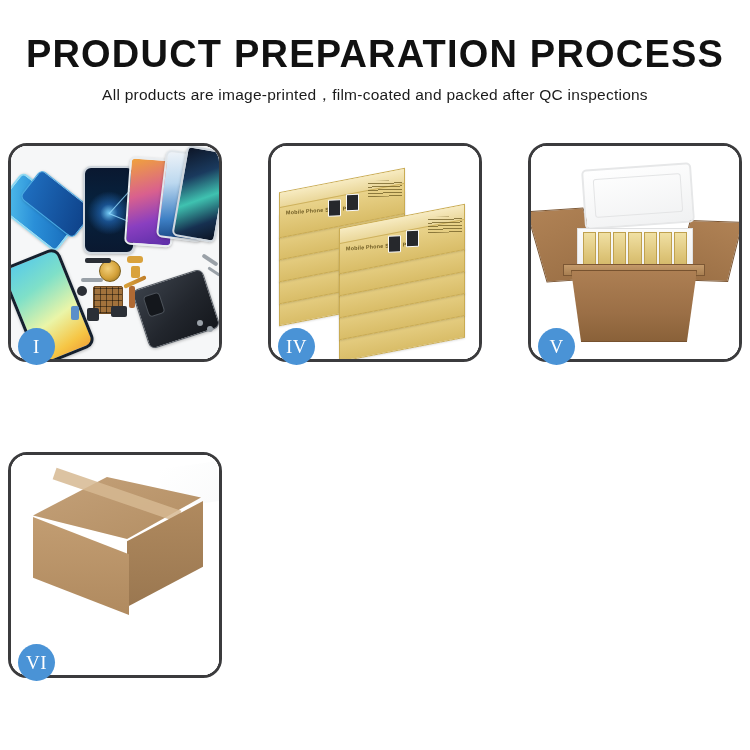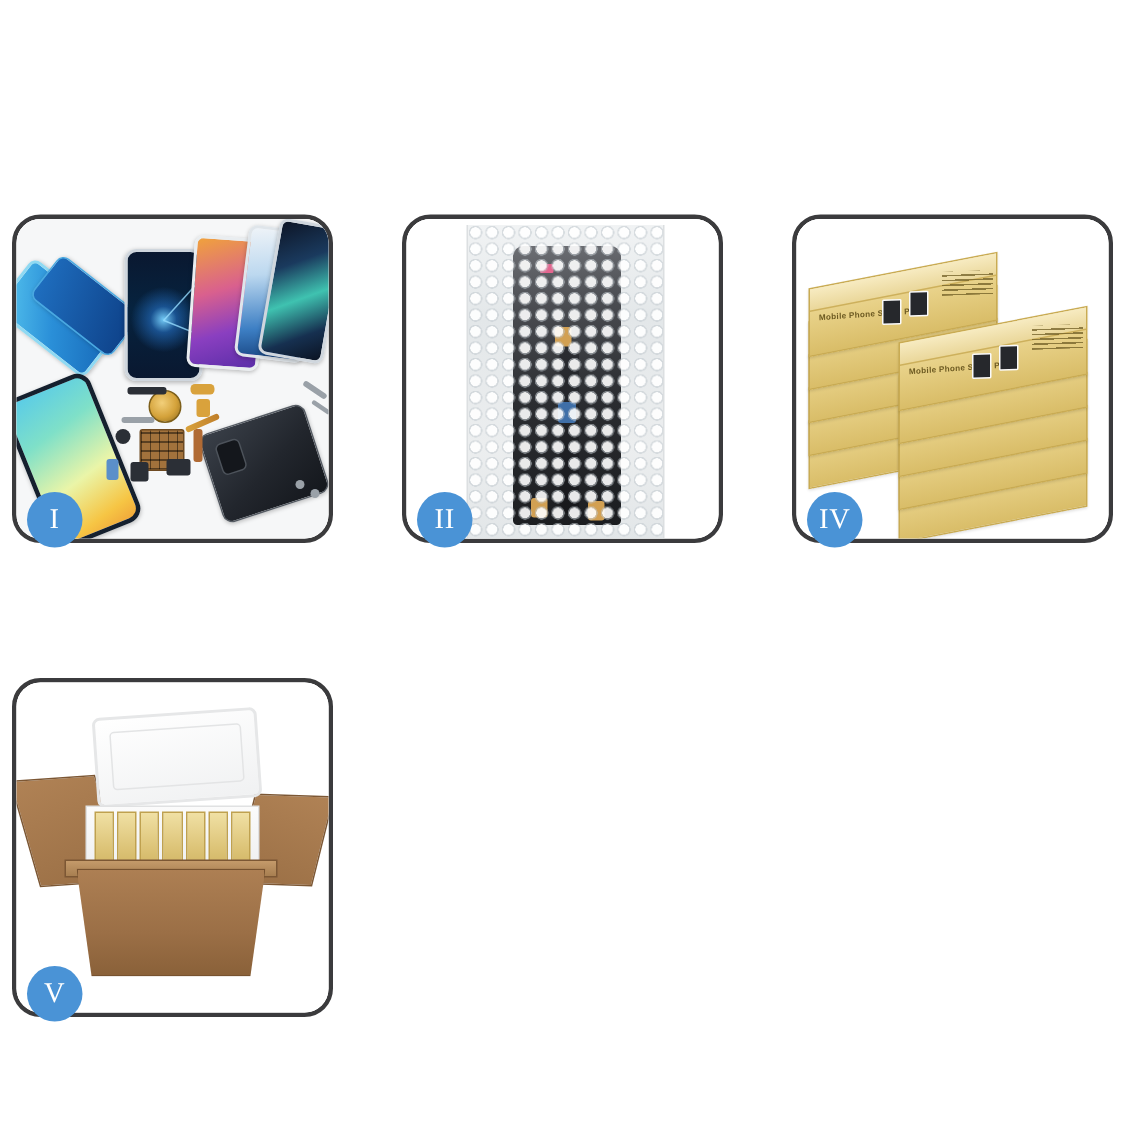--- a/index.html
+++ b/index.html
@@ -381,20 +381,24 @@
     position:absolute; left:150px; top:10px; width:58px; height:40px;
     background: linear-gradient(150deg, rgba(255,255,255,.85), rgba(240,242,243,.35));
     transform: rotate(-8deg);
   }
 </style>
 </head>
 <body>
 
 <div class="page">
 
+  <div class="header">
+    <div class="title">PRODUCT PREPARATION PROCESS</div>
+    <div class="subtitle">All products are image-printed，film-coated and packed after QC inspections</div>
+  </div>
 
   <div class="grid">
 
     <div class="panel">
       <div class="panel-clip">
         <div class="stage">
           <div class="p1bg"></div>
           <div class="ph ph-a"></div>
           <div class="ph ph-a2"></div>
           <div class="ph ph-b">
@@ -421,39 +425,20 @@
           <div class="flex-cable" style="left:112px; top:134px; width:24px; transform:rotate(-24deg);"></div>
           <div class="part silver" style="left:190px; top:112px; width:18px; height:4px; transform:rotate(34deg);"></div>
           <div class="part silver" style="left:196px; top:124px; width:14px; height:3px; transform:rotate(34deg);"></div>
           <div class="part silver" style="left:186px; top:174px; width:6px; height:6px; border-radius:50%;"></div>
           <div class="part silver" style="left:196px; top:180px; width:6px; height:6px; border-radius:50%;"></div>
         </div>
       </div>
       <div class="badge">I</div>
     </div>
 
-    <div class="panel">
-      <div class="panel-clip">
-        <div class="stage">
-          <div class="p2bg"></div>
-          <div class="bag">
-            <div class="screen2">
-              <div class="pinkmark"></div>
-              <div class="ribbon"></div>
-              <div class="icchip"></div>
-              <div class="conn" style="left:28px; top:54px;"></div>
-              <div class="conn" style="left:12px; top:168px;"></div>
-              <div class="conn" style="left:50px; top:170px;"></div>
-            </div>
-            <div class="bubbles"></div>
-          </div>
-        </div>
-      </div>
-      <div class="badge">II</div>
-    </div>
 
 
     <div class="panel">
       <div class="panel-clip">
         <div class="stage">
           <div class="p4bg"></div>
           <div class="stack">
 
             <div class="gbox" style="left:2px; top:100px;"></div>
             <div class="gbox" style="left:2px; top:78px;"></div>
@@ -501,15 +486,31 @@
               <div class="gslot"></div>
             <div class="gslot"></div>
           </div>
           <div class="carton5-rim"></div>
           <div class="carton5"></div>
         </div>
       </div>
       <div class="badge">V</div>
     </div>
 
+    <div class="panel">
+      <div class="panel-clip">
+        <div class="stage">
+          <div class="p6bg"></div>
+          <div class="wrap6"></div>
+          <div class="ctop6"></div>
+          <div class="tape6"></div>
+          <div class="cside6"></div>
+          <div class="cfront6">
+            <div class="tab6a"></div>
+            <div class="tab6b"></div>
+          </div>
+        </div>
+      </div>
+      <div class="badge">VI</div>
+    </div>
 
   </div>
 </div>
 
 </body></html>

